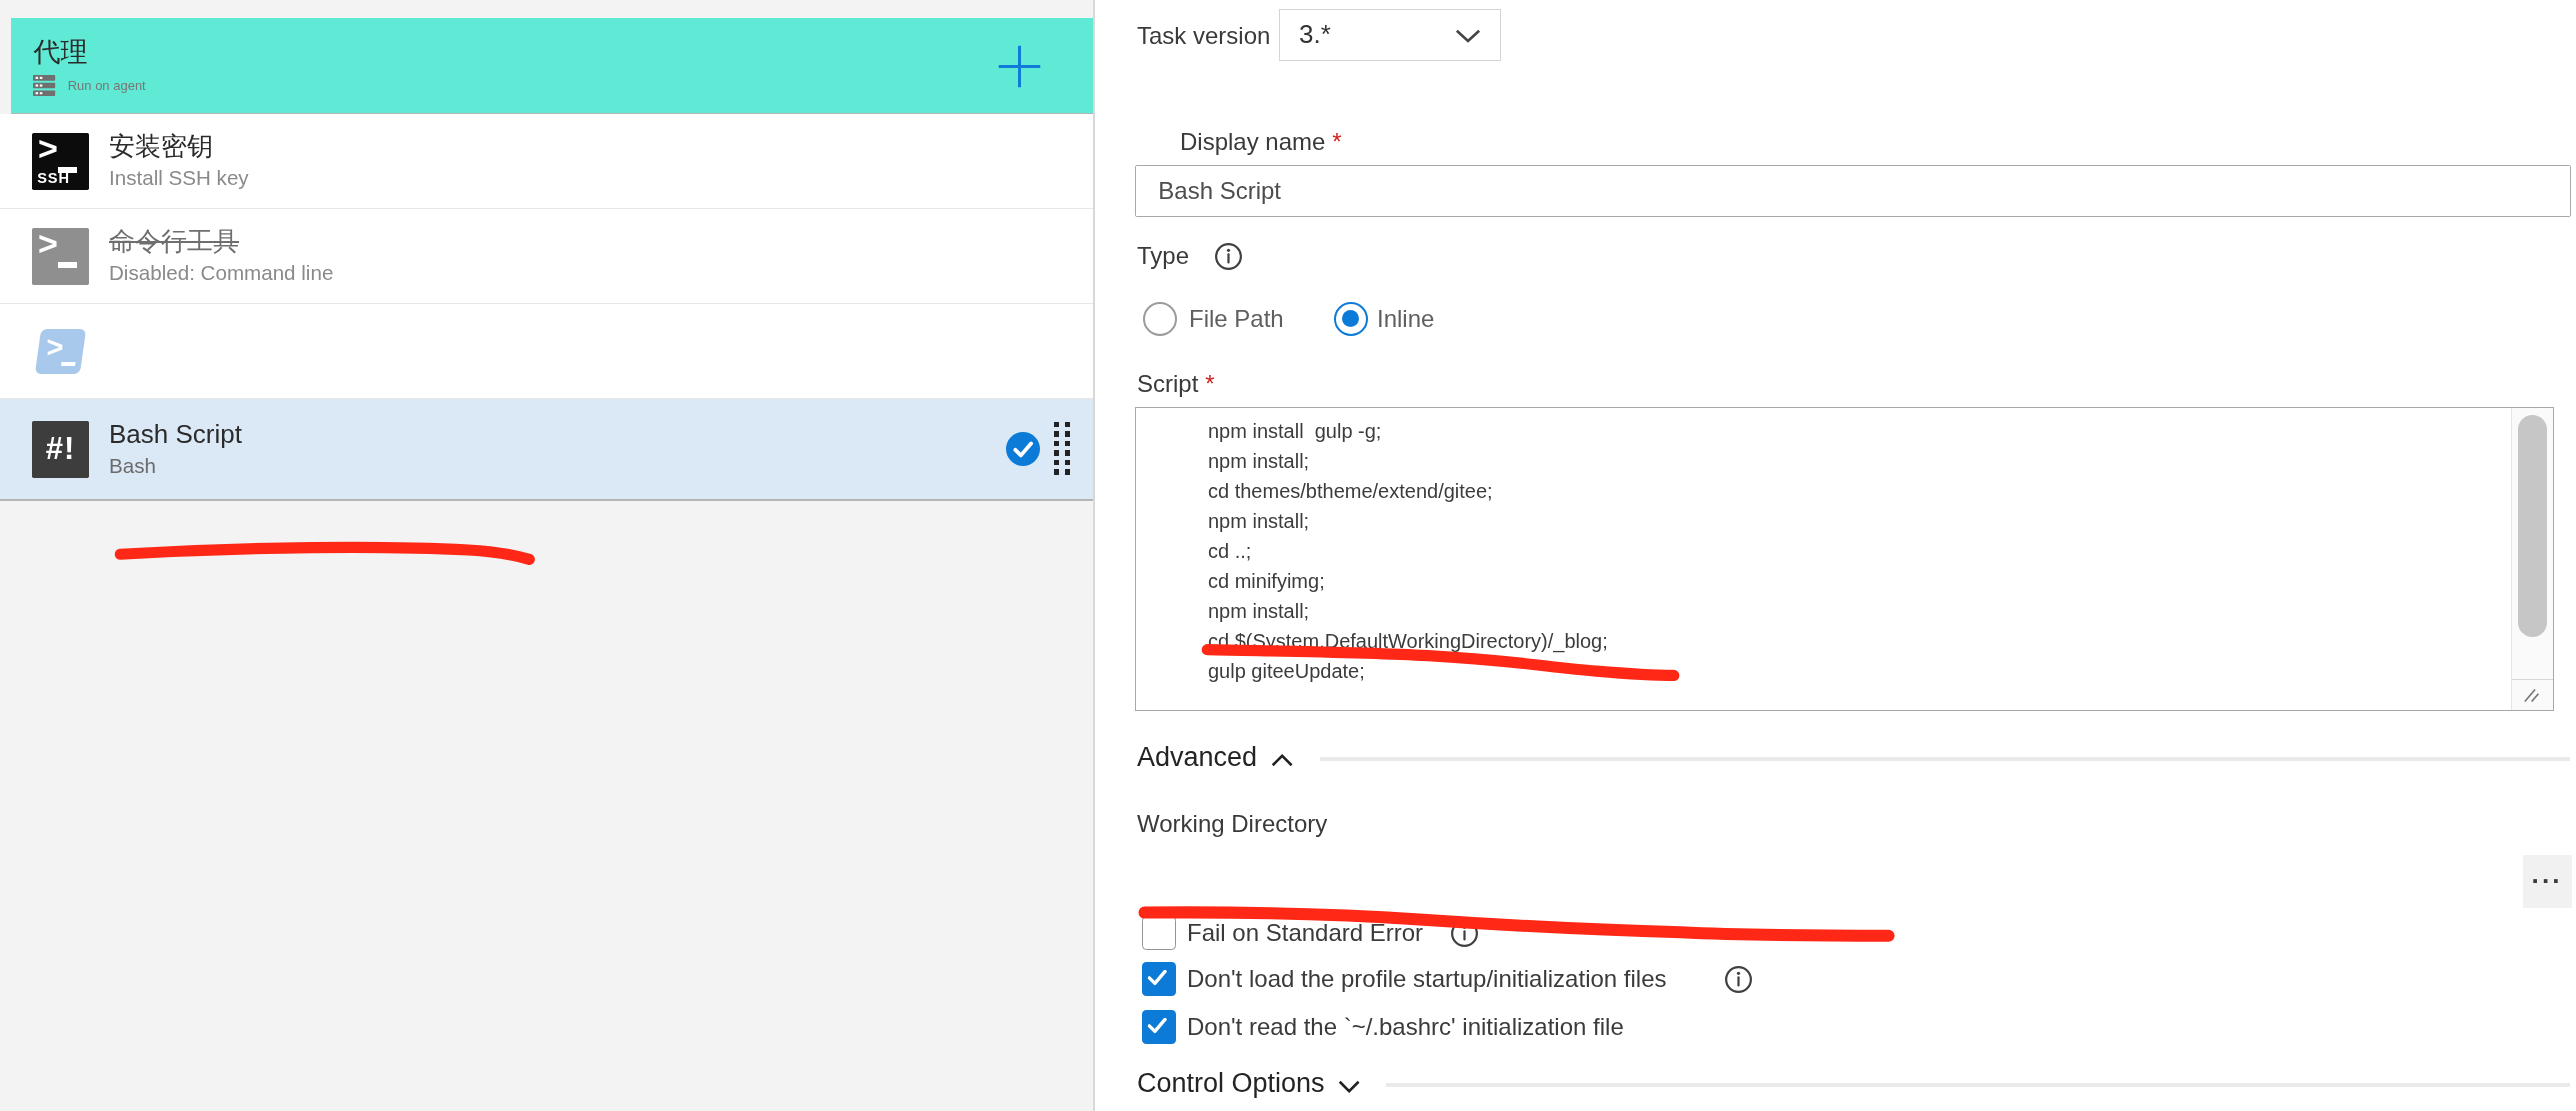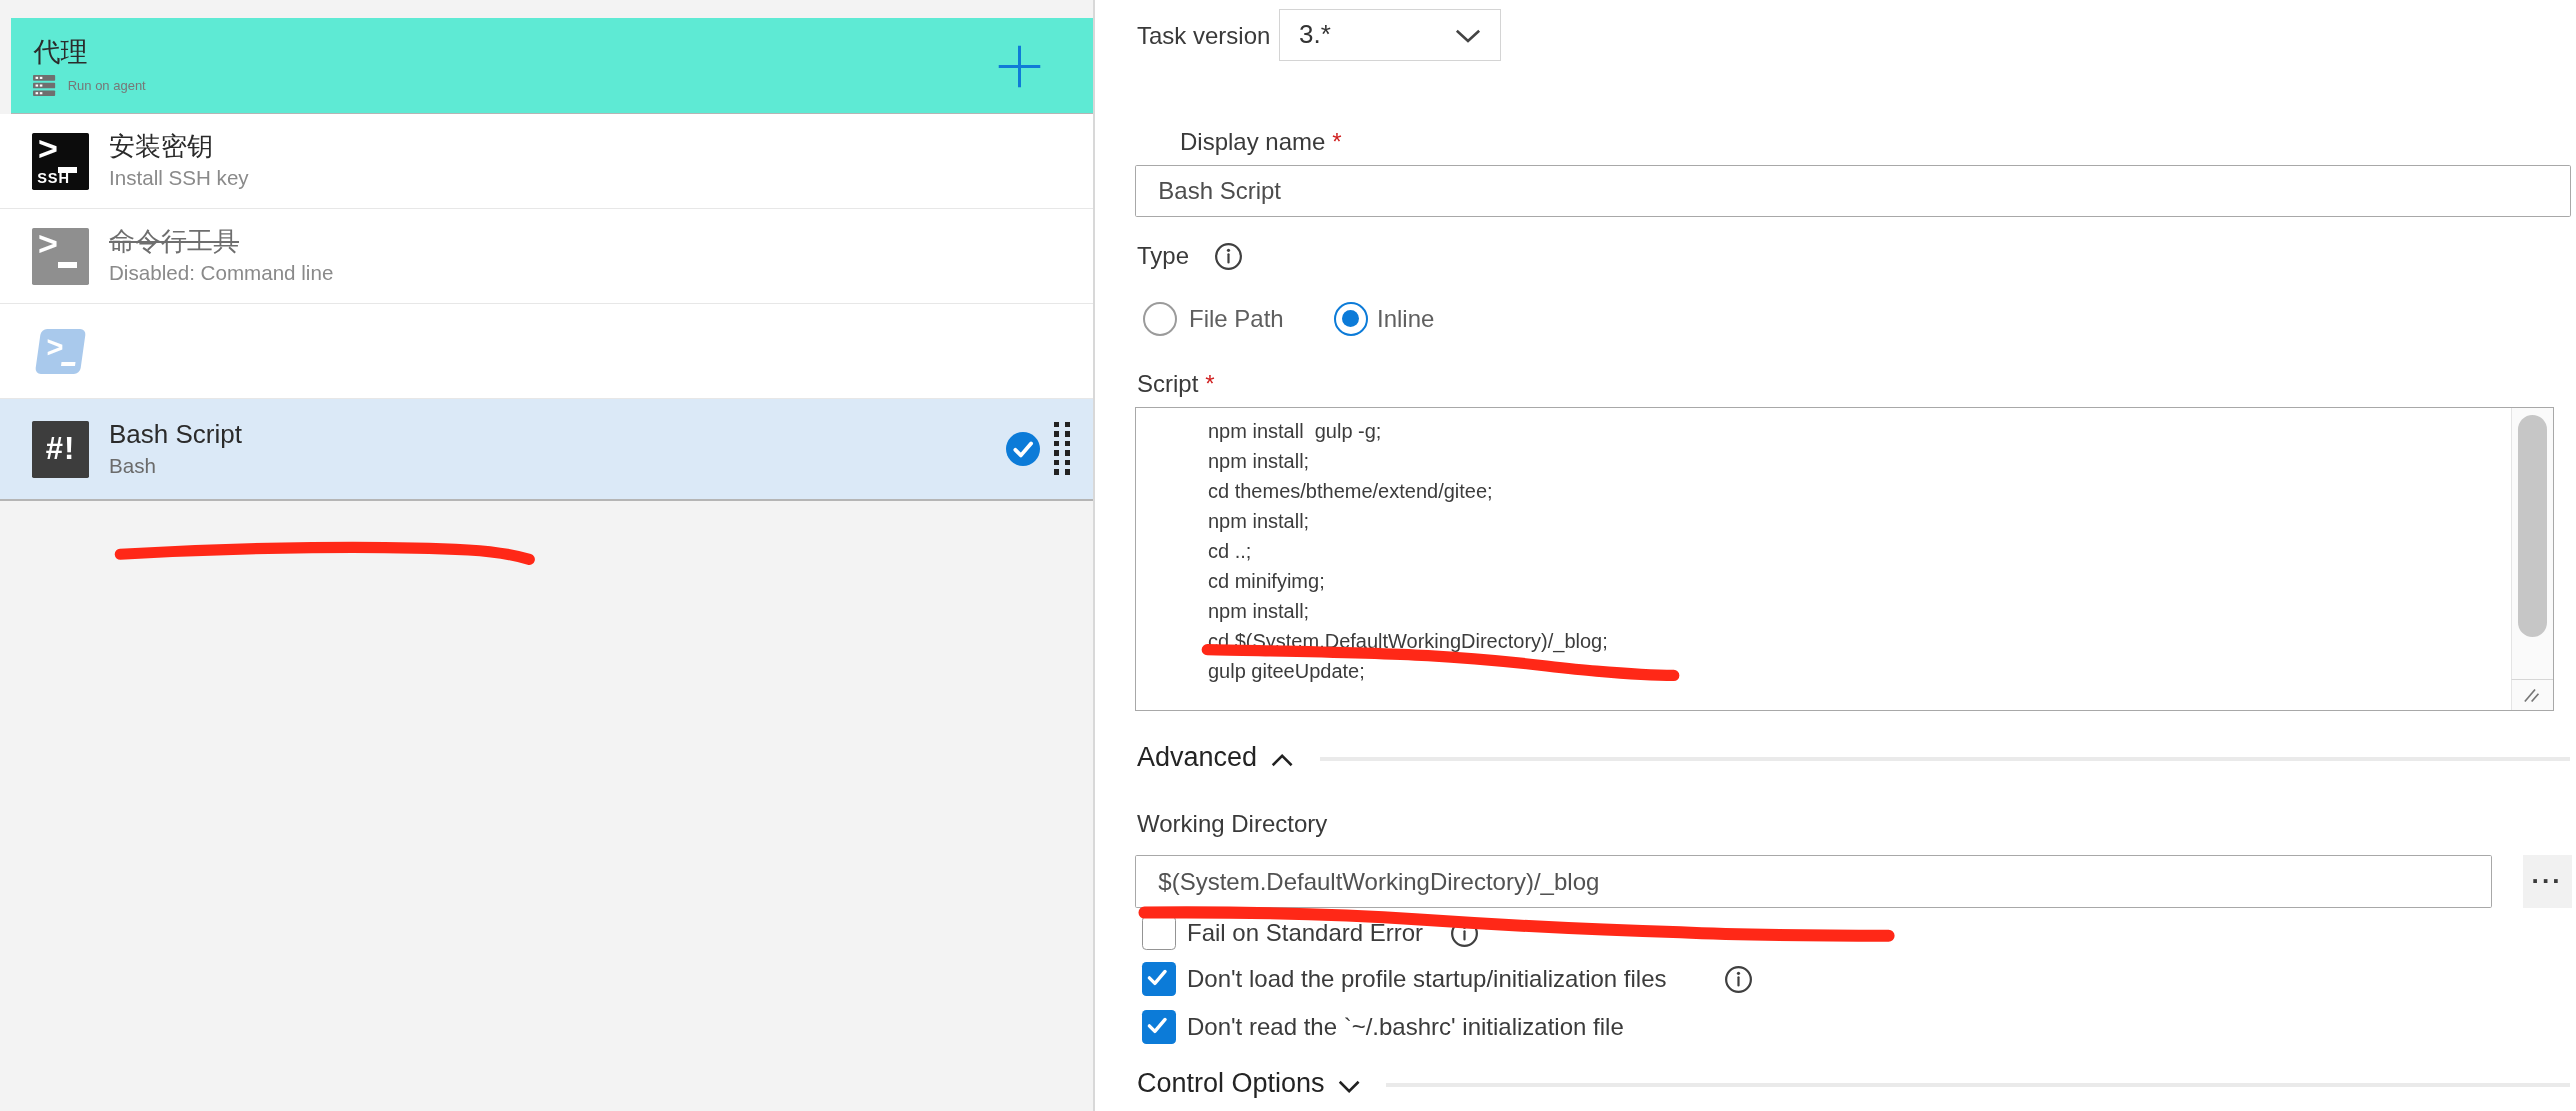--- a/index.html
+++ b/index.html
@@ -225,23 +225,20 @@
 
     <div class="section-header" style="left:42px;top:742px;">
       <span class="section-title">Advanced</span>
       <svg class="section-chevron" width="22.3" height="13" viewBox="0 0 26 15">
         <polyline points="2,13 13,2 24,13" fill="none" stroke="#222" stroke-width="3"></polyline>
       </svg>
     </div>
     <div class="section-rule" style="left:225px;top:757px;width:1250px;"></div>
 
     <div class="rp-label" style="left:42px;top:809px;">Working Directory</div>
-    <div class="text-input" style="left:40px;top:855px;width:1357px;height:53px;">
-      <span class="val" style="color:#525252;">$(System.DefaultWorkingDirectory)/_blog</span>
-    </div>
     <div class="more-btn">
       <span>···</span>
     </div>
 
     <div class="checkbox off" style="left:47px;top:916px;"></div>
     <div class="cb-label" style="left:92px;top:916px;">Fail on Standard Error</div>
     <svg class="info-icon" style="left:355px;top:919px;" viewBox="0 0 34 34">
       <circle cx="17" cy="17" r="14.5" fill="none" stroke="#404040" stroke-width="2.6"></circle>
       <line x1="17" y1="14.5" x2="17" y2="24" stroke="#404040" stroke-width="2.6" stroke-linecap="round"></line>
       <circle cx="17" cy="9.8" r="1.9" fill="#404040"></circle>

